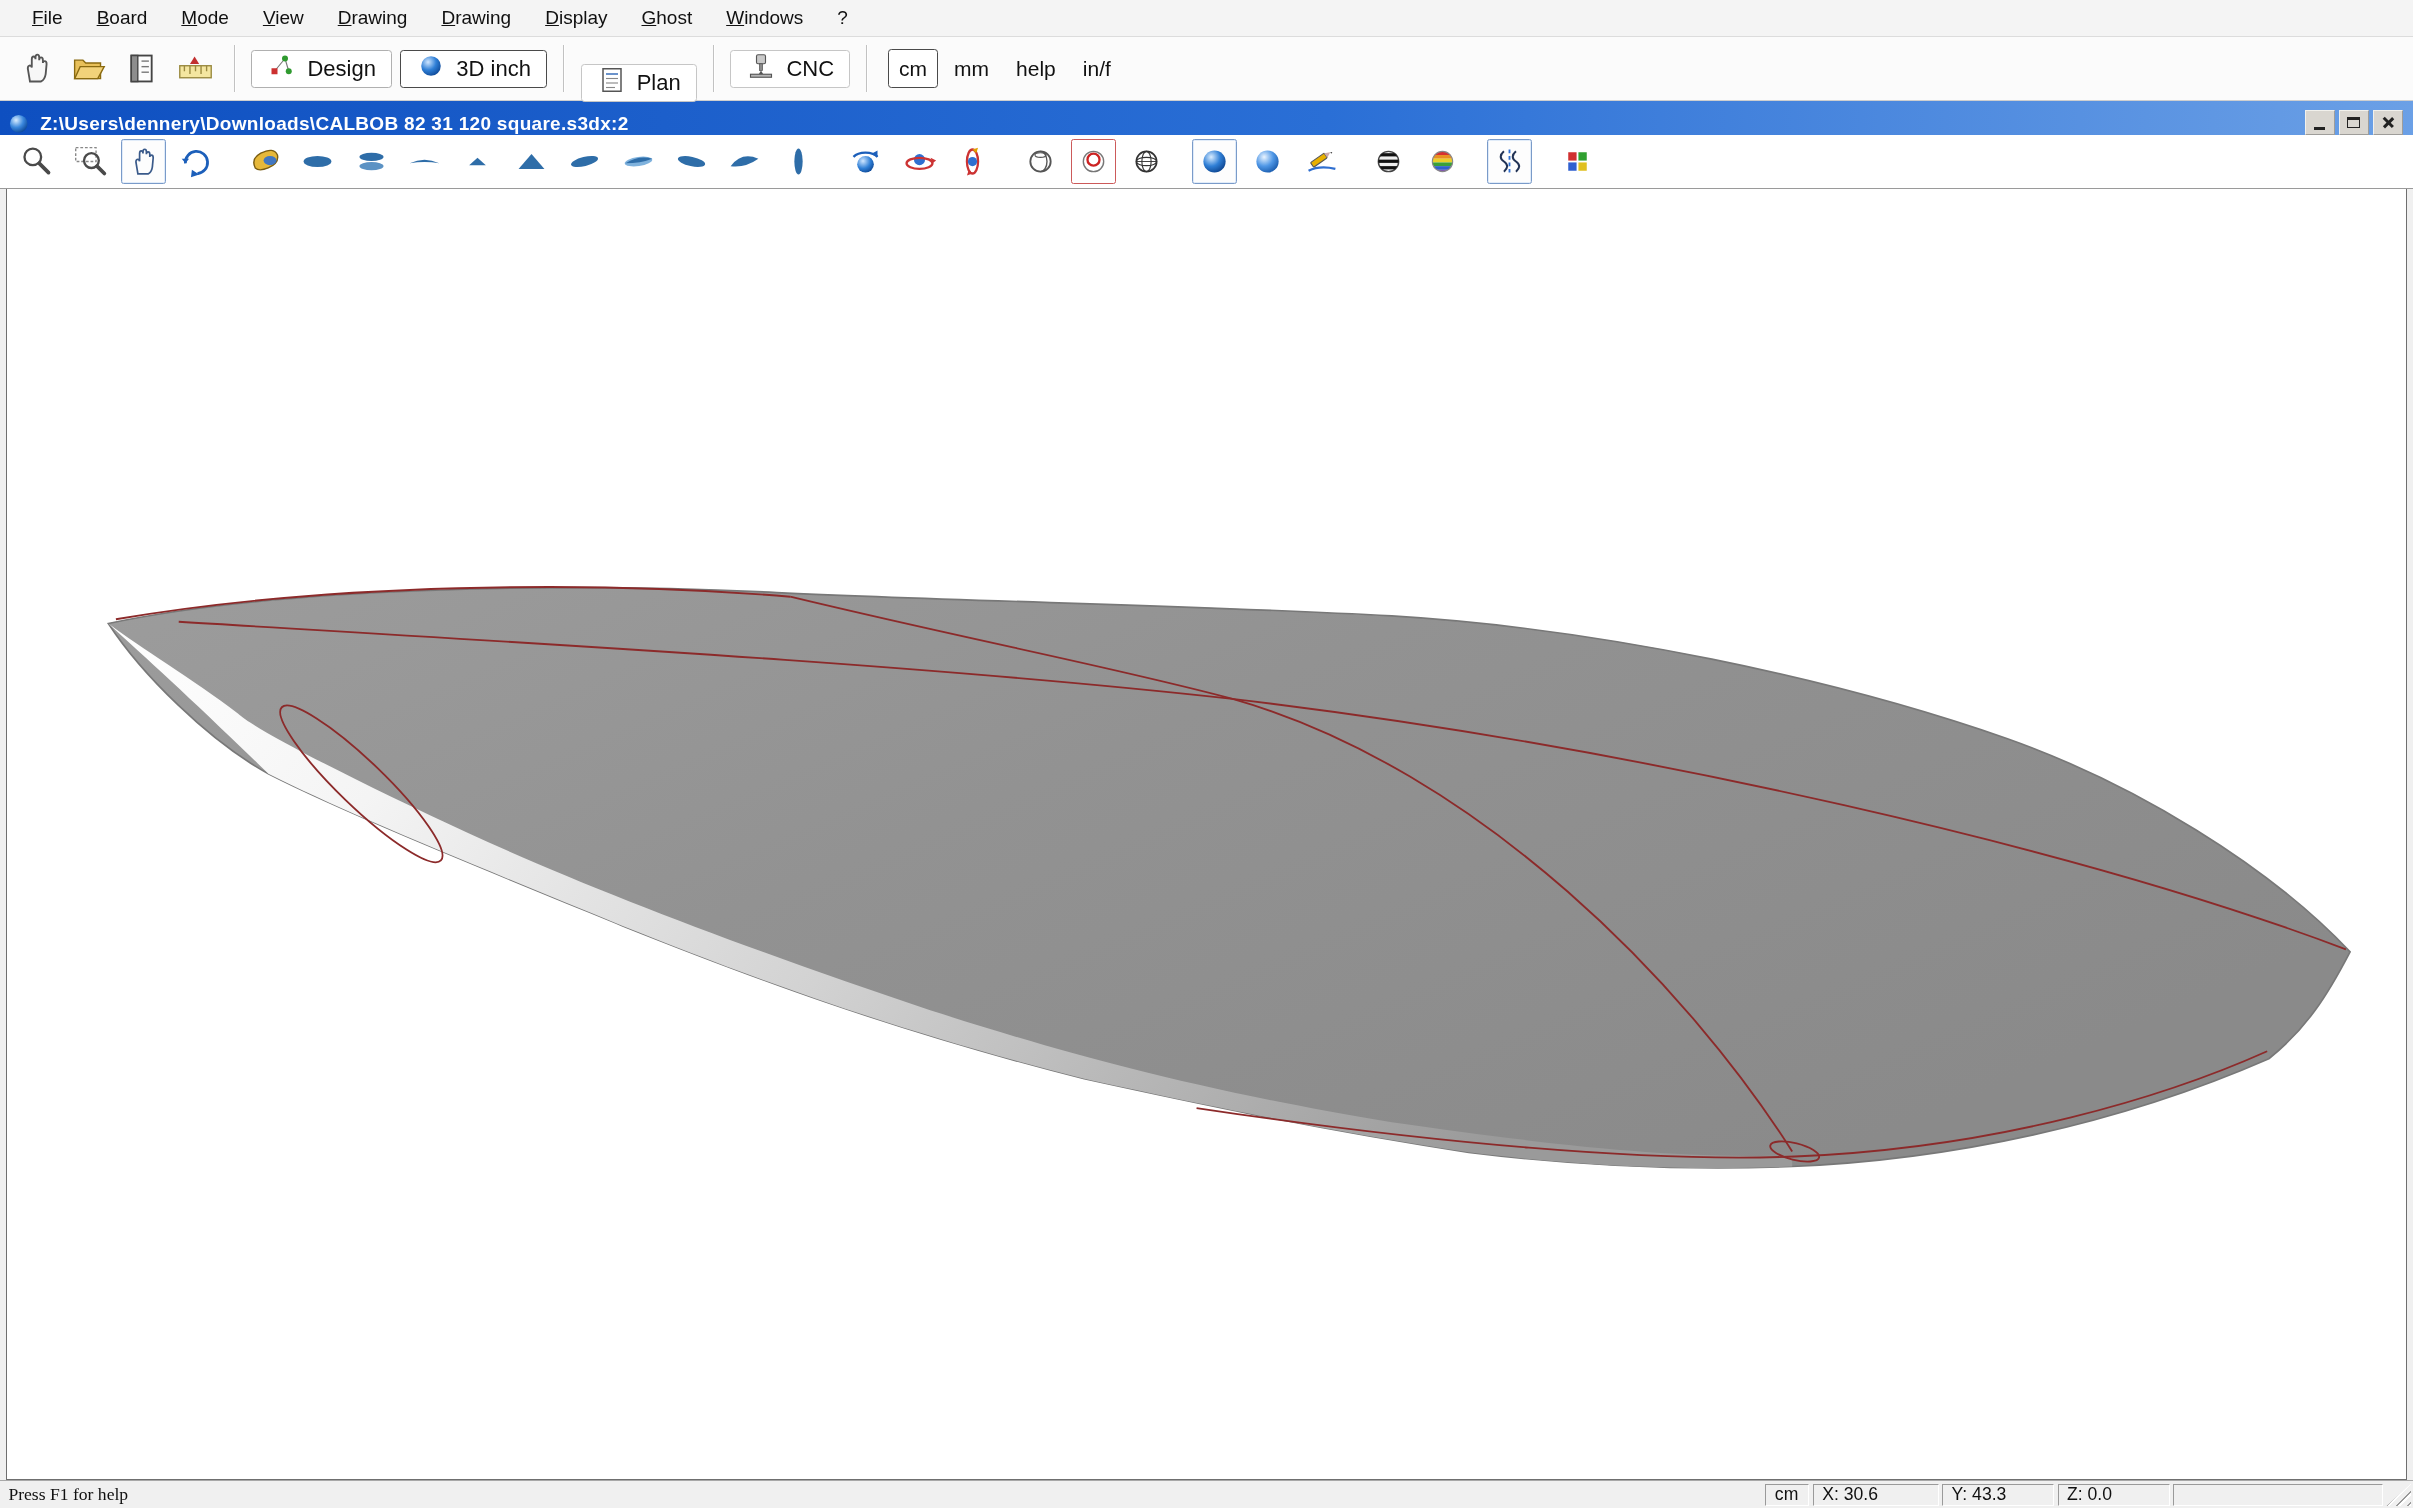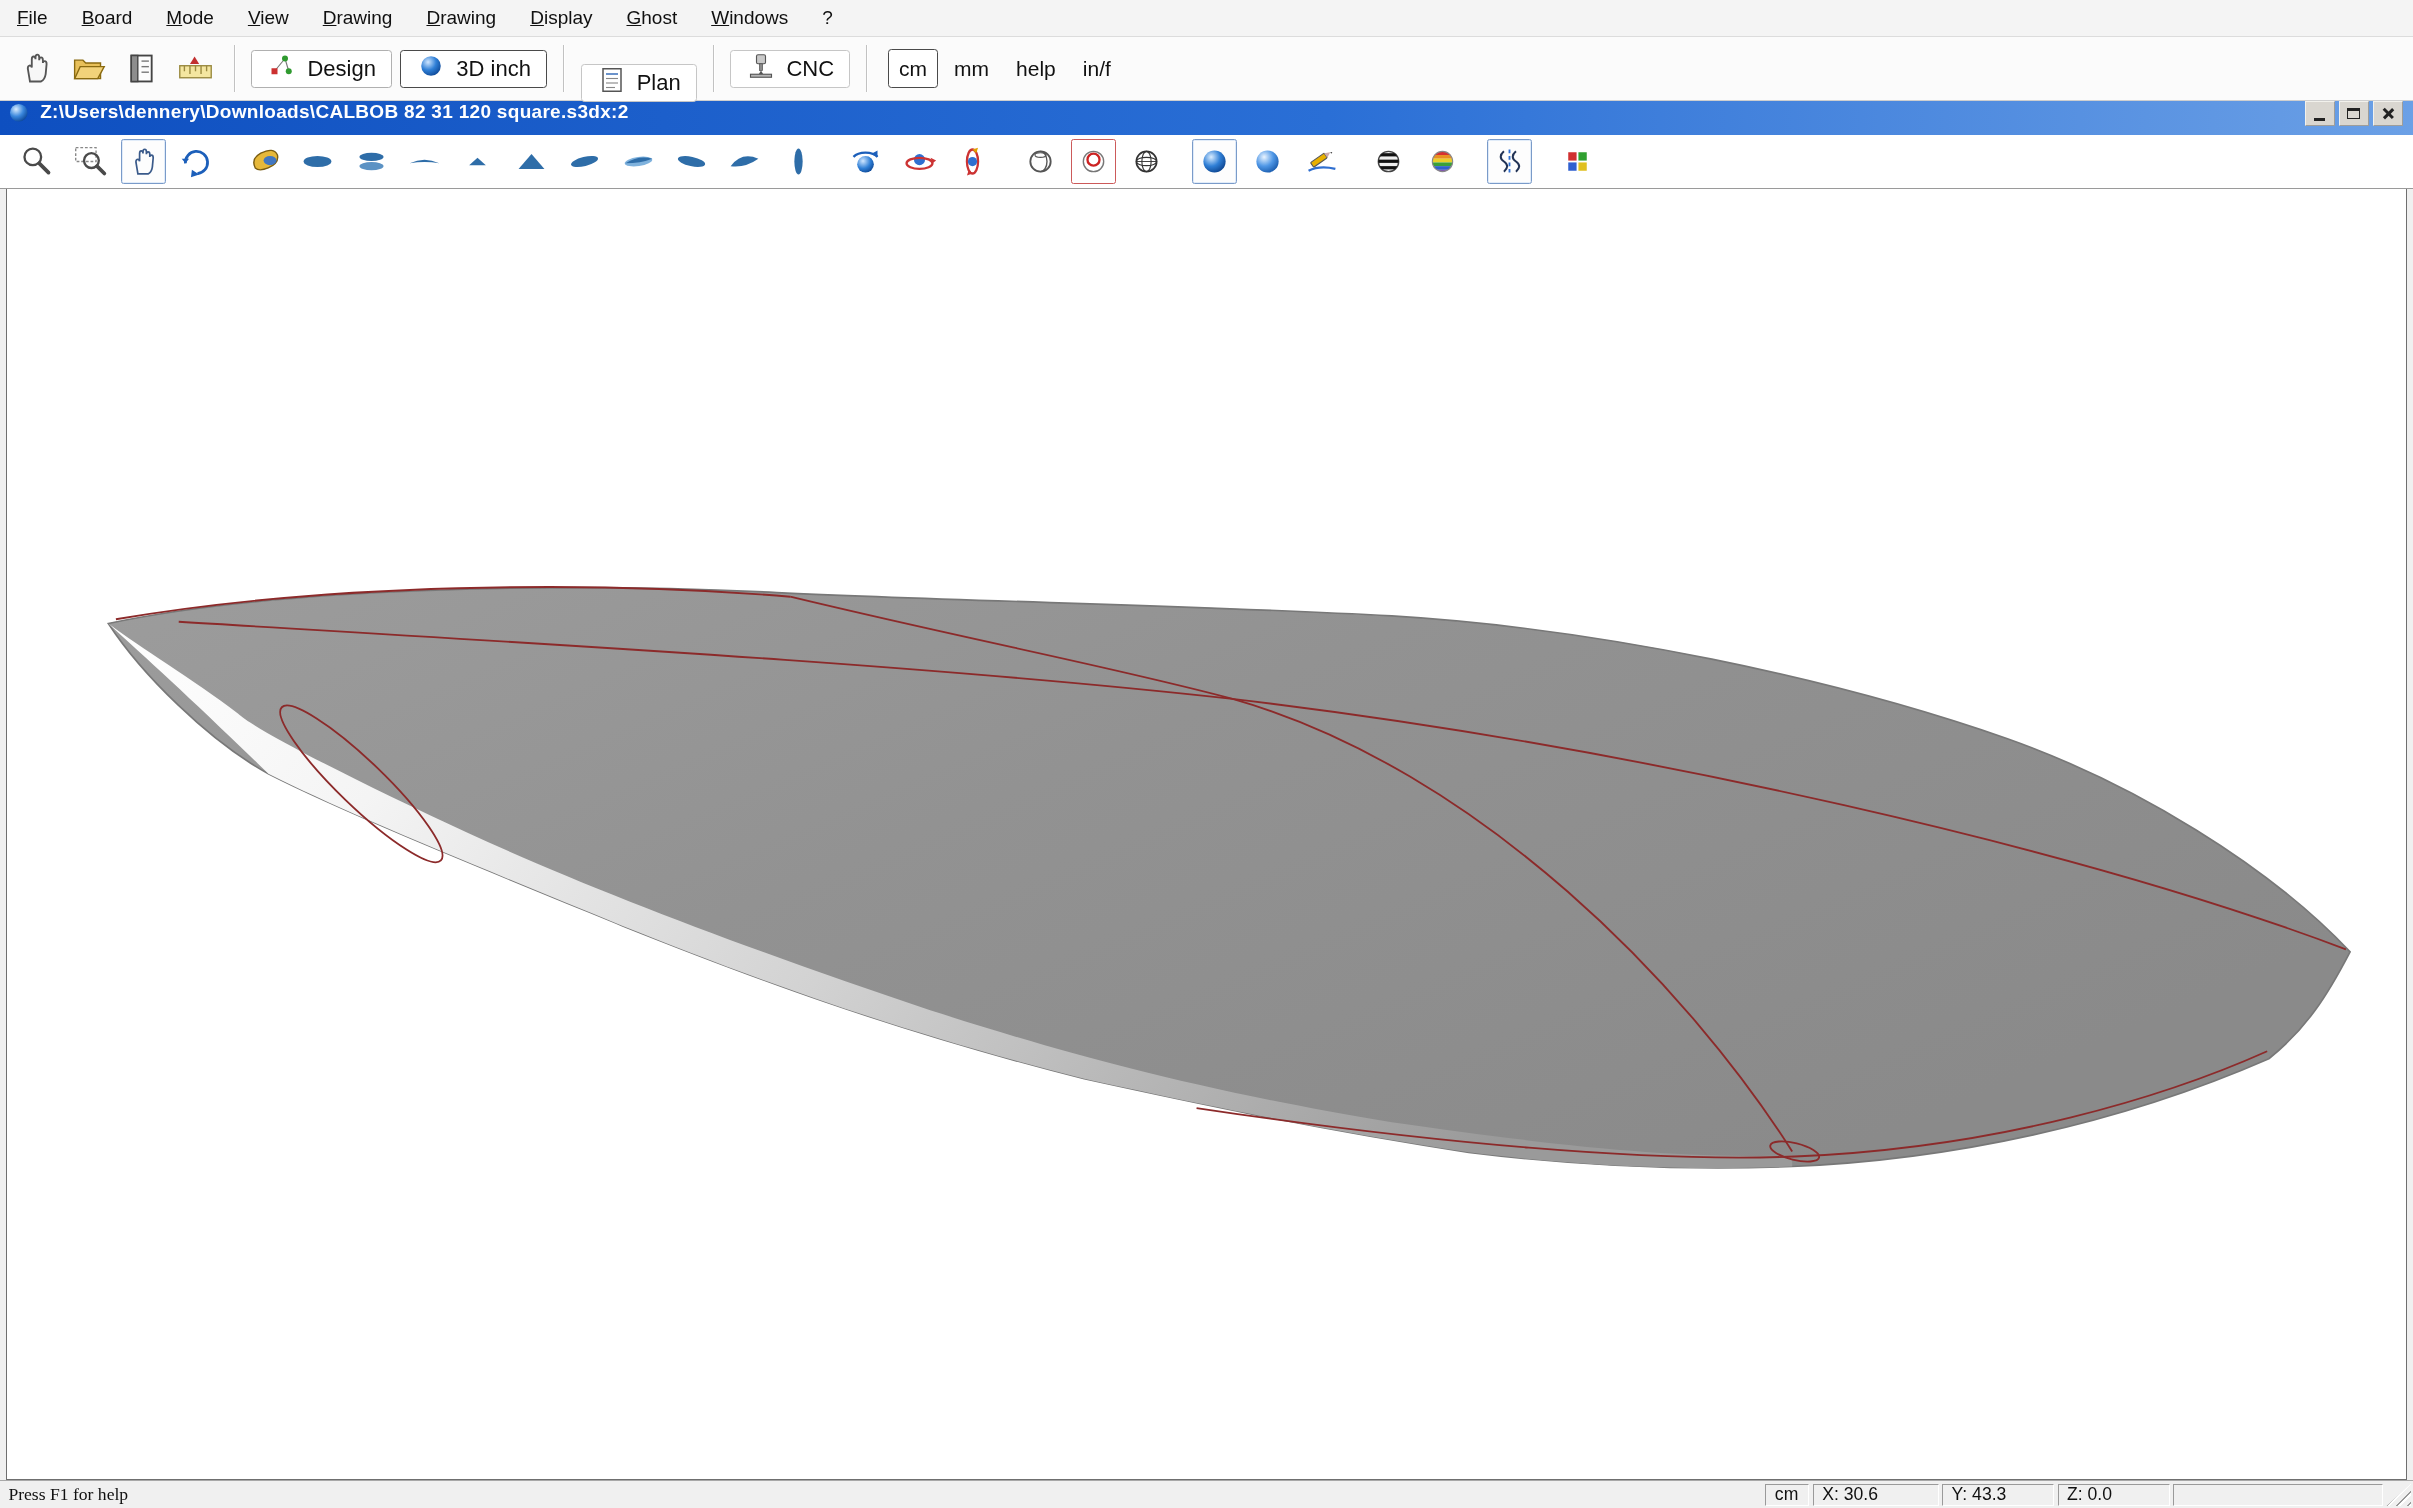--- a/index.html
+++ b/index.html
@@ -4,38 +4,38 @@
 <style>
   * { box-sizing: border-box; }
   html,body { margin:0; padding:0; }
   body {
     width:2413px; height:1508px; position:relative; overflow:hidden;
     font-family:"Liberation Sans", sans-serif; background:#f0f0f0; color:#111;
     -webkit-font-smoothing:antialiased;
   }
 
   
-  .menu-bar { height:37px; background:#f4f4f4; display:flex; align-items:center; border-bottom:0.8px solid #dcdcdc; }
+  .menu-bar { height:37px; background:#f4f4f4; display:flex; align-items:center; padding-left:15px; border-bottom:0.8px solid #dcdcdc; }
   .menu-item { display:inline-block; padding:3.4px 17px; font-size:19px; color:#101010; cursor:default; }
   .menu-item::first-letter { text-decoration:underline; }
 
   
   .toolbar { height:64px; background:#fbfbfb; display:flex; align-items:center; padding:0 8.4px; border-bottom:0.8px solid #cfcfcf; }
   .tool-icon-btn { width:50px; height:50px; display:flex; align-items:center; justify-content:center; margin:0 1.7px; }
   .tb-sep { width:0; height:47px; border-left:0.8px solid #c2c2c2; border-right:0.8px solid #ffffff; margin:0 11.7px; }
   .mode-btn { display:flex; align-items:center; gap:10px; height:38px; padding:0 15px; margin:0 4.2px;
               border:0.8px solid #b0b0b0; border-radius:3.4px; background:#fff; font-size:22px; }
   .mode-btn.active { border:1.7px solid #4a4a4a; }
   .unit-group { display:flex; align-items:center; gap:5px; margin-left:8.4px; }
   .unit-btn { font-size:21px; padding:6.7px 10px; border:0.8px solid transparent; border-radius:3.4px; }
   .unit-btn.active { border:1.7px solid #4a4a4a; background:#fff; }
 
   
   .doc-titlebar { height:34px; background:linear-gradient(to right,#0e4fc0 0%, #2a6fd6 55%, #6ba0e6 100%);
-                  display:flex; align-items:flex-start; padding:0 6.7px; gap:10px; }
+                  display:flex; align-items:flex-end; padding:0 6.7px; gap:10px; }
   .doc-title { color:#fff; font-size:19px; font-weight:bold; letter-spacing:0.3px; white-space:nowrap; }
   .win-controls { margin-left:auto; display:flex; gap:4.2px; padding-right:3.4px; }
   .win-btn { width:30px; height:25px; background:#d9d6d0; border:1.7px outset #f2f1ec; display:flex; align-items:center; justify-content:center; position:relative; }
   .glyph-min { width:11.7px; height:3.4px; background:#222; margin-top:11.7px; }
   .glyph-max { width:13.4px; height:11.7px; border:1.7px solid #222; border-top-width:3.4px; }
   .glyph-close { position:relative; width:13.4px; height:13.4px; }
   .glyph-close::before,.glyph-close::after { content:""; position:absolute; left:5.9px; top:0; width:2.5px; height:13.4px; background:#222; }
   .glyph-close::before { transform:rotate(45deg); }
   .glyph-close::after { transform:rotate(-45deg); }
 

